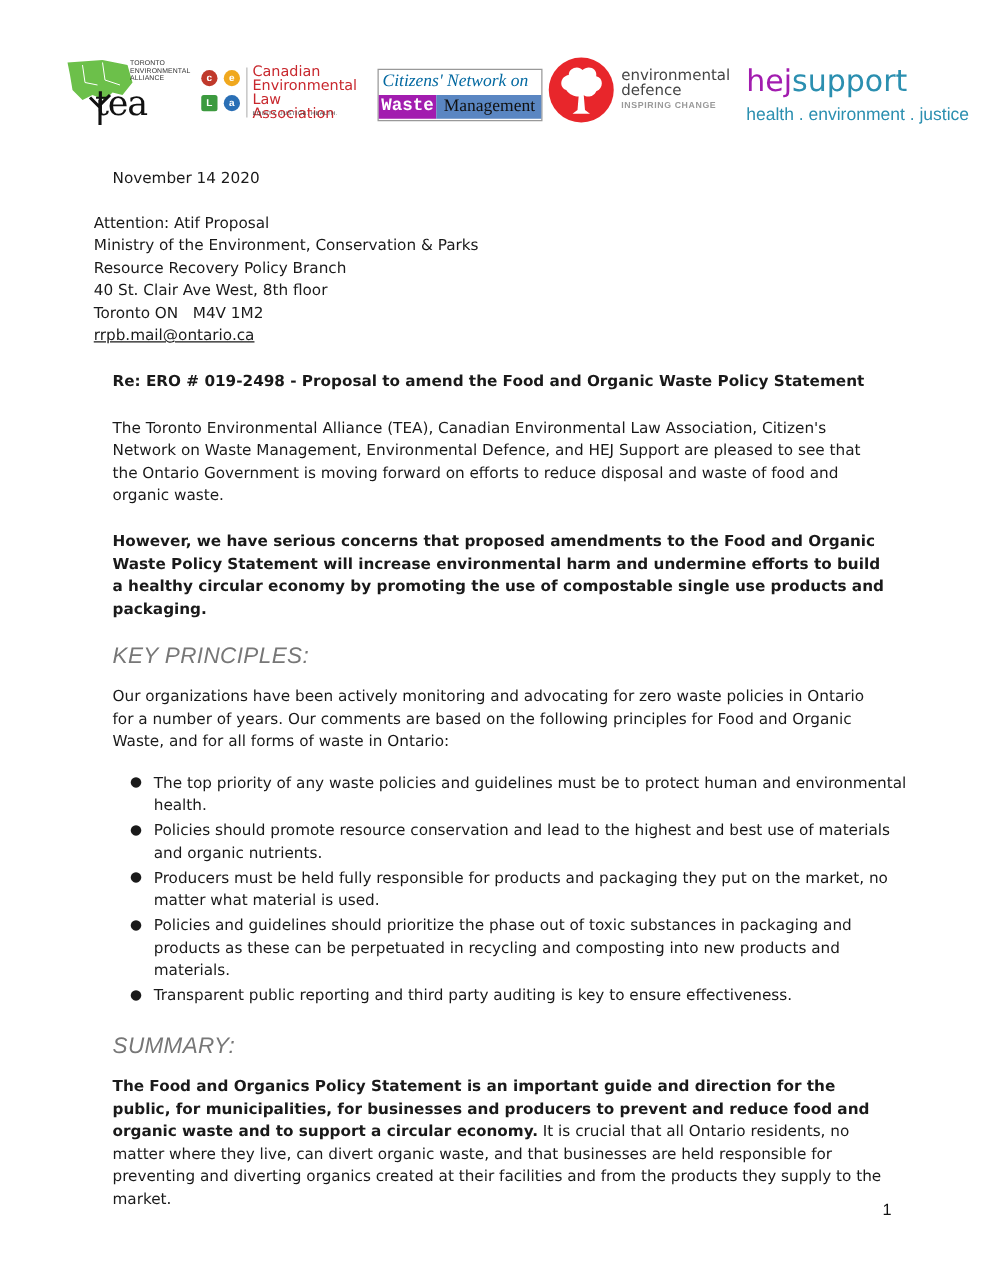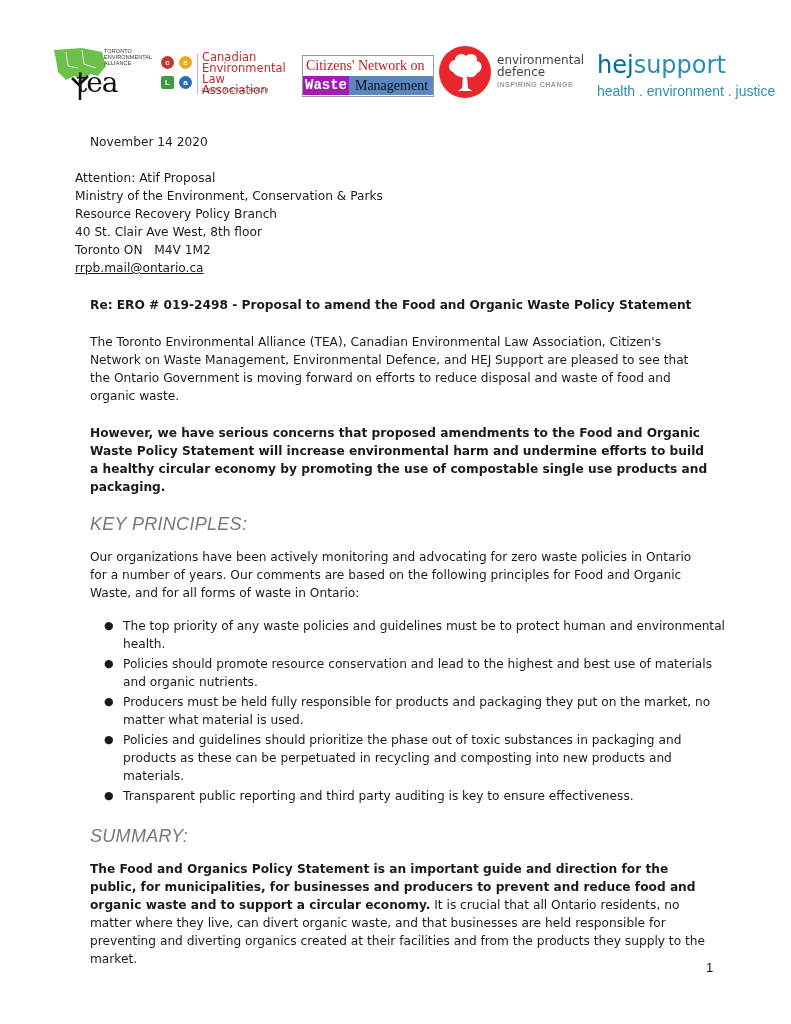--- a/index.html
+++ b/index.html
@@ -22,35 +22,35 @@
                color: #fff; font-size: 8px; font-weight: bold; text-align: center; line-height: 13px;
                font-family: "Liberation Sans", sans-serif; }
   .cela .sep { position: absolute; left: 38px; top: 2px; width: 1px; height: 40px; background: #bbb; }
   .cela .name { position: absolute; left: 43px; top: 0; font-size: 11.5px; line-height: 11px;
                 color: #c8272d; font-family: "DejaVu Sans", sans-serif; }
   .cela .tag { position: absolute; left: 43px; top: 36px; font-size: 4.5px; color: #444; letter-spacing: 0.4px; }
 
   
   .cnwm { left: 250px; top: 11px; width: 130px; height: 40px; border: 1px solid #999; }
   .cnwm .top { height: 20px; font-family: "Liberation Serif", serif; font-size: 14px;
-               line-height: 20px; padding-left: 3px; color: #b91c1c; white-space: nowrap; }
+               line-height: 20px; padding-left: 3px; color: #0369a1; white-space: nowrap; font-style: italic; }
   .cnwm .bottom { height: 19px; display: flex; font-family: "Liberation Serif", serif; font-size: 14px; line-height: 19px; }
   .cnwm .w { background: #a21caf; color: #fff; padding: 0 2px; font-family: "Liberation Mono", monospace; font-weight: bold; }
   .cnwm .m { background: #5a86c2; color: #111; flex: 1; padding-left: 1px; text-align: center; }
 
   
   .ed { left: 387px; top: 0; width: 145px; height: 58px; }
   .ed .circle { position: absolute; left: 0; top: 2px; width: 52px; height: 52px; border-radius: 50%; background: #e8262b; }
   .ed .name { position: absolute; left: 58px; top: 10px; font-size: 12px; line-height: 12px; color: #444; font-family: "DejaVu Sans", sans-serif; }
   .ed .tag { position: absolute; left: 58px; top: 37px; font-size: 7px; color: #999; font-weight: bold; letter-spacing: 0.5px; }
 
   
   .hej { left: 545px; top: 8px; width: 130px; height: 48px; }
   .hej .name { position: absolute; left: 0; top: 0; font-size: 24px; line-height: 26px; font-family: "DejaVu Sans", sans-serif; }
-  .hej .h { color: #0369a1; }
+  .hej .h { color: #a21caf; }
   .hej .s { color: #2b8fb0; }
   .hej .tag { position: absolute; left: 0; top: 31px; font-size: 14px; color: #2b8fb0; white-space: nowrap; }
 
   
   .doc { position: absolute; left: 75px; top: 118px; width: 650px;
          font-family: "DejaVu Sans", sans-serif; font-size: 12.2px; line-height: 18px; color: #1a1a1a; }
   .doc p { margin: 15px; }
   .date { margin-bottom: 18px !important; }
   .addr div { white-space: nowrap; }
   .email { text-decoration: underline; color: #1a1a1a; }

